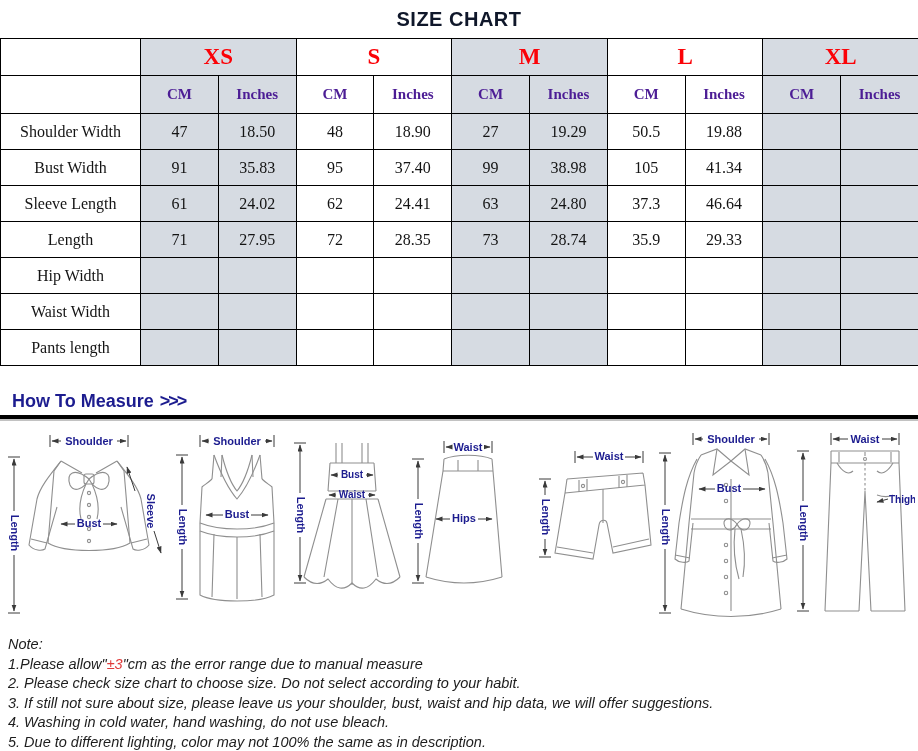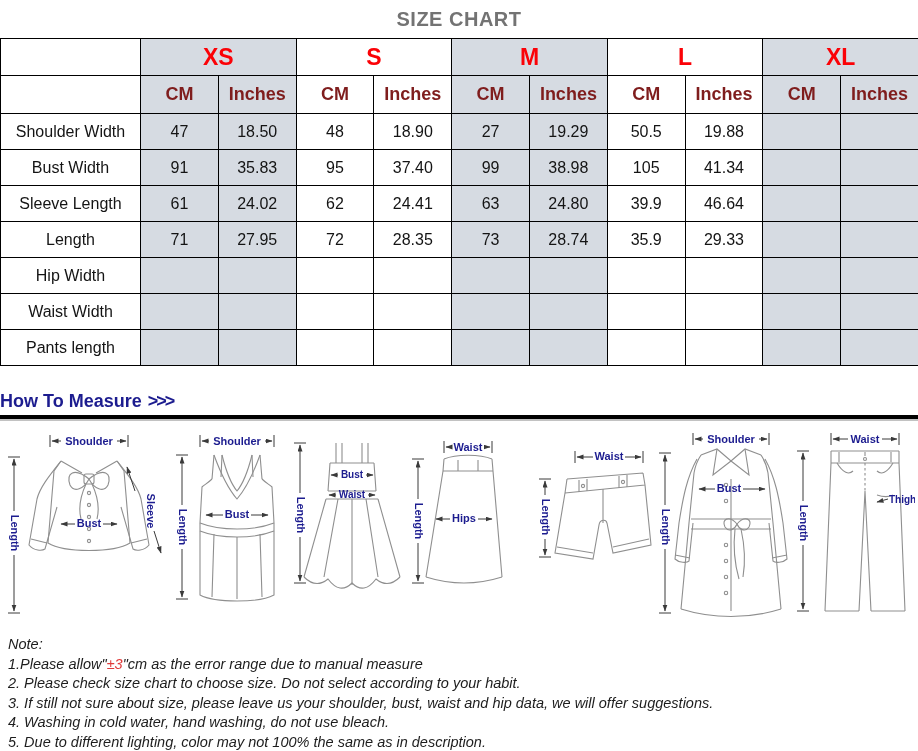--- a/index.html
+++ b/index.html
@@ -1,30 +1,30 @@
 <!DOCTYPE html>
 <html><head>
 <meta charset="utf-8">
 <style>
   * { box-sizing: border-box; margin: 0; padding: 0; }
   body { background: #fff; font-family: "Liberation Sans", sans-serif; }
   .page { width: 918px; height: 751px; background: #fff; position: relative; overflow: hidden; }
 
-  .title { text-align: center; font-size: 20px; font-weight: bold; color: #737373;
+  .title { text-align: center; font-size: 20px; font-weight: bold; color: #0f172a;
            padding: 8px 0 7px 0; letter-spacing: 0.5px; }
 
-  table.size-table { width: 918px; border-collapse: collapse; table-layout: fixed; }
+  table.size-table { width: 918px; border-collapse: collapse; table-layout: fixed; font-family: Liberation Serif, serif; }
   table.size-table td { border: 1px solid #000; text-align: center; vertical-align: middle; overflow: hidden; }
   .shade { background: #d6dbe2; }
   tr.r-size td  { height: 37px; font-size: 23px; font-weight: bold; color: #fb0207; }
-  tr.r-unit td  { height: 38px; font-size: 18px; font-weight: bold; color: #7f1d1d; }
+  tr.r-unit td  { height: 38px; font-size: 15px; font-weight: bold; color: #4c1d95; }
   tr.r-data td  { height: 36px; font-size: 16px; color: #141414; }
   td.rowlabel   { font-size: 13.5px; color: #141414; }
 
-  .htm-heading { margin-top: 25px; padding-left: 0; font-size: 18px; font-weight: bold;
+  .htm-heading { margin-top: 25px; padding-left: 12px; font-size: 18px; font-weight: bold;
                  color: #1c1c8f; }
   .htm-heading .arrows { letter-spacing: -2px; margin-left: 6px; }
   .divider { height: 4px; background: #000; margin-top: 3px; box-shadow: 0 2px 0 rgba(120,120,120,.45); }
 
   .figs { display: flex; justify-content: space-between; align-items: flex-start;
           padding: 8px 3px 0 4px; height: 204px; }
   .fig { flex: 0 0 auto; }
   .fig .garment path, .fig .garment line, .fig .garment circle, .fig .garment rect
       { stroke: #8f8f8f; fill: none; stroke-width: 1.1; }
   .fig .arrow, .fig .tick { stroke: #3a3a3a; stroke-width: 1; fill: none; }
@@ -105,21 +105,21 @@
       <td class="shade"></td>
     </tr>
     <tr class="r-data">
       <td class="rowlabel">Sleeve Length</td>
       <td class="shade">61</td>
       <td class="shade">24.02</td>
       <td>62</td>
       <td>24.41</td>
       <td class="shade">63</td>
       <td class="shade">24.80</td>
-      <td>39.9</td>
+      <td>37.3</td>
       <td>46.64</td>
       <td class="shade"></td>
       <td class="shade"></td>
     </tr>
     <tr class="r-data">
       <td class="rowlabel">Length</td>
       <td class="shade">71</td>
       <td class="shade">27.95</td>
       <td>72</td>
       <td>28.35</td>

